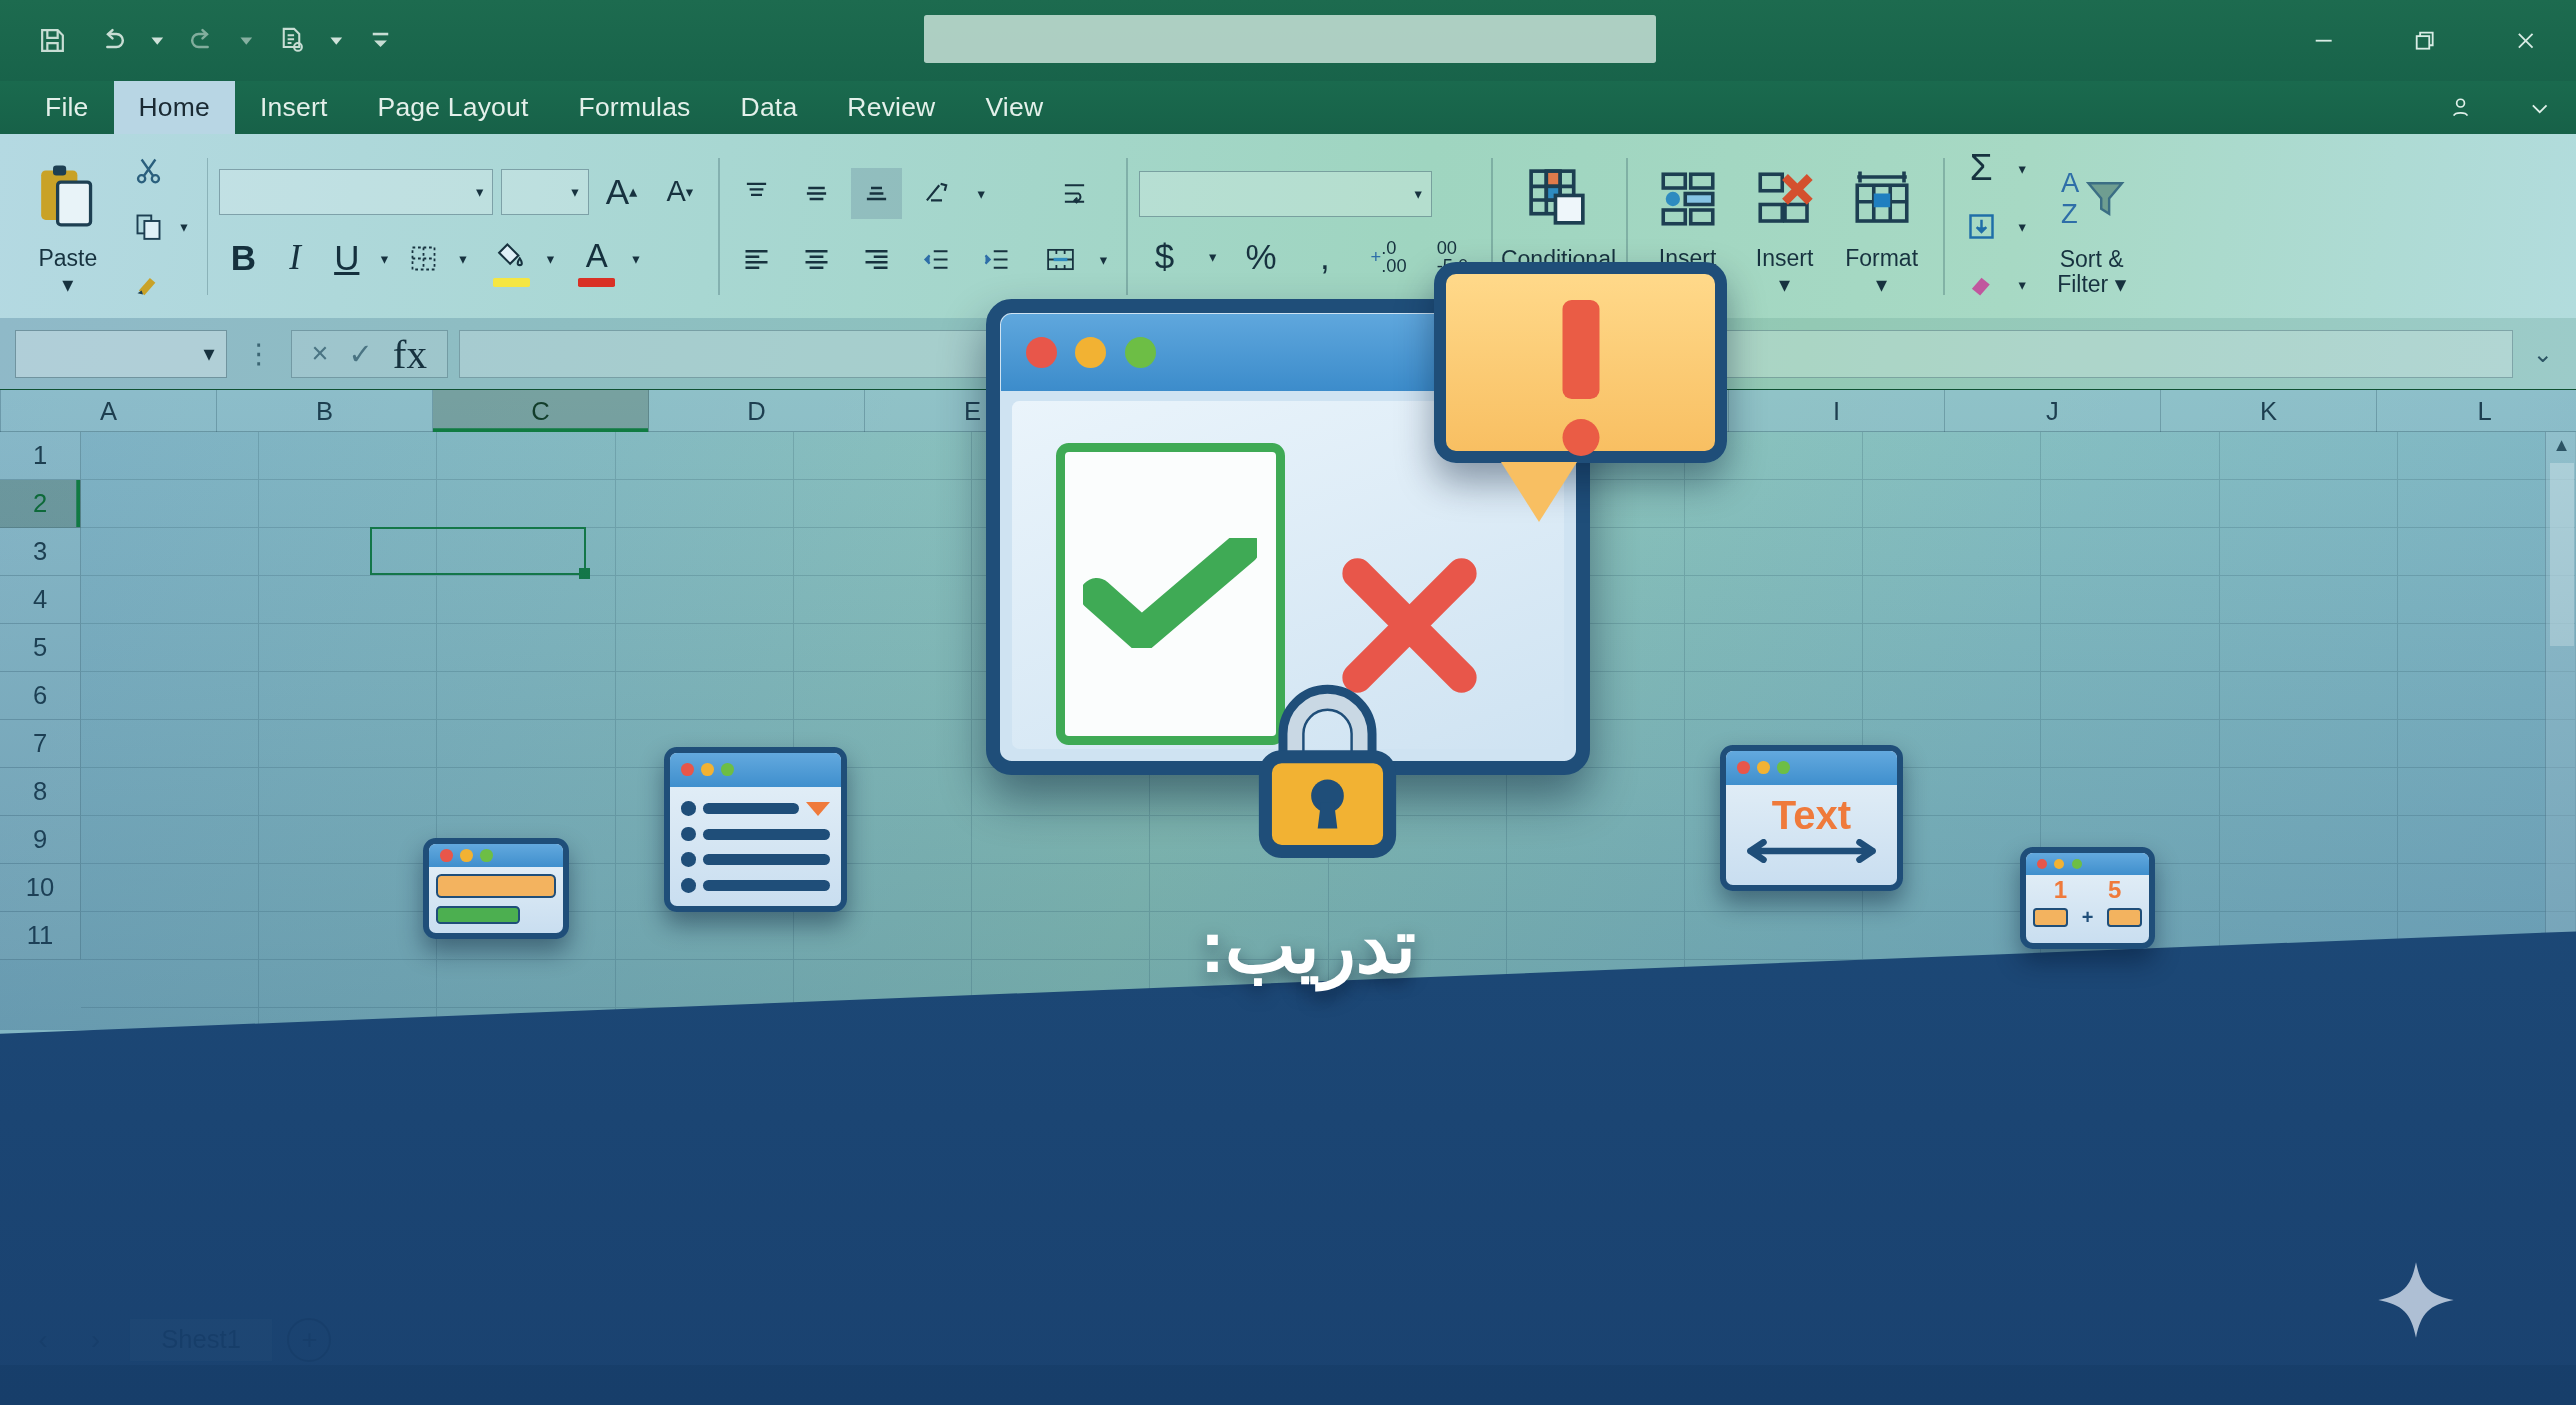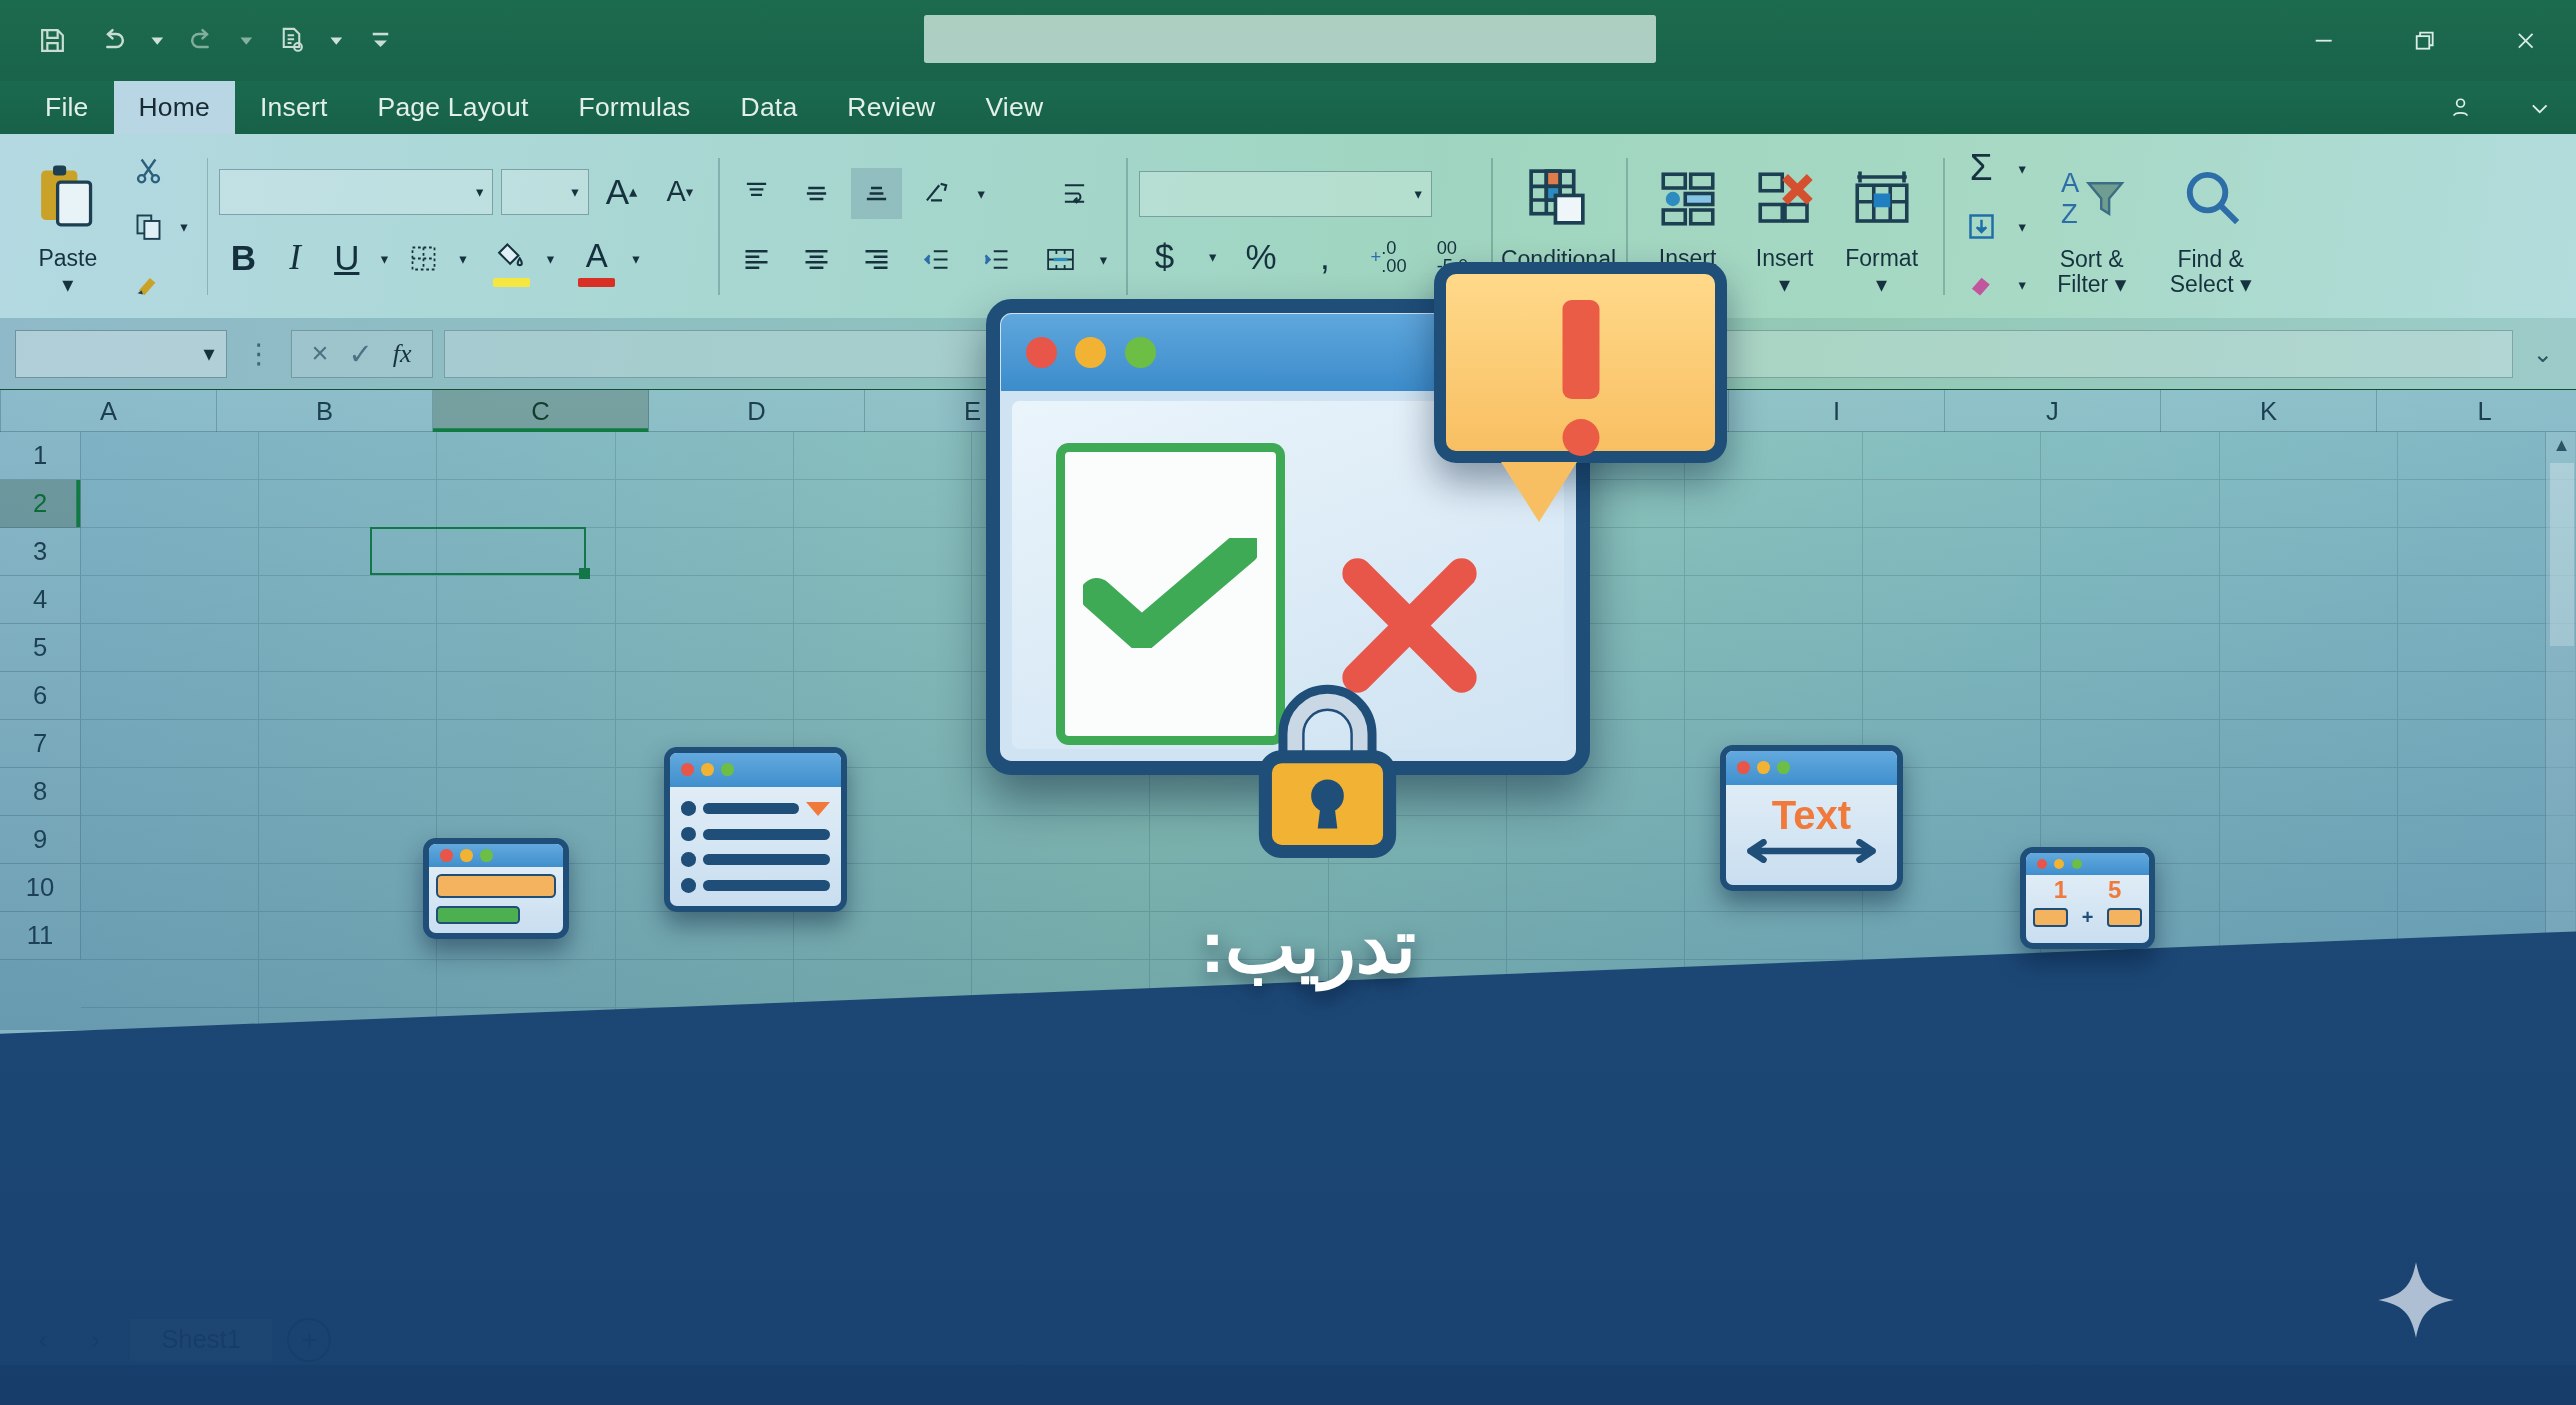--- a/index.html
+++ b/index.html
@@ -87,21 +87,21 @@
   }
   .namebox {
     width: 212px; height: 48px; background: rgba(255,255,255,.30);
     border:1.8px solid rgba(35,75,90,.45); display:flex; align-items:center; justify-content:flex-end;
     padding-right:11px; color:#17323f; font-size:22px;
   }
   .fdots { color:#3b6573; font-size: 27.4px; padding: 0 7.3px; }
   .fbtns { display:flex; align-items:center; gap:20px; height:48px; padding:0 20px;
            border:1.8px solid rgba(35,75,90,.35); background: rgba(255,255,255,.14); }
   .fbtns span { font-size: 29px; color:#4a7483; }
-  .fbtns .fx { font-family:"Liberation Serif", serif; font-style: italic; color:#16323f; font-size:26px;}
+  .fbtns .fx { font-family:"Liberation Serif", serif; color:#16323f; font-size:41px;}
   .finput {
     flex:1; height:48px; background: rgba(255,255,255,.22); border:1.8px solid rgba(35,75,90,.35);
   }
   .fcaret { width: 37px; color:#2c5464; font-size:24px; text-align:center;}
 
   
   .gridwrap { position:absolute; top:390px; left:0; width:2576px; height:1015px; overflow:hidden;
     background: linear-gradient(115deg,#7fb2c6 0%,#86bcc2 22%,#8fc8b9 45%,#86bfc3 70%,#7fb3c8 100%); }
 
   .colhdr { position:absolute; top:0; left:0; height:42px; width:2576px; display:flex;
@@ -572,32 +572,20 @@
               <text x="2" y="10" font-size="9" fill="#2e6ea8" font-family="Liberation Sans">A</text>
               <text x="2" y="20" font-size="9" fill="#2e6ea8" font-family="Liberation Sans">Z</text>
               <path d="M11 7h11l-4.2 5v5l-2.6-1.6V12z" fill="#6f9e91" stroke="#3b6e84" stroke-width=".8"></path>
             </svg>
         </div>
         <div class="rlabel">
           <span>Sort &amp;</span><br>
           <span>Filter</span> ▾
         </div>
       </div>
-      <div class="bigbtn" style="width:119px">
-        <div class="glyph">
-          <svg width="71" height="71" viewBox="0 0 24 24" fill="none" stroke="#2e6ea8" stroke-width="2">
-              <circle cx="11" cy="10" r="6"></circle>
-              <path d="M15.5 14.5L21 20"></path>
-            </svg>
-        </div>
-        <div class="rlabel">
-          <span>Find &amp;</span><br>
-          <span>Select</span> ▾
-        </div>
-      </div>
     </div>
   </div>
 
   <div class="fbar">
     <div class="namebox">
       <span style="flex:1;text-align:left"></span>▾
     </div>
     <div class="fdots">⋮</div>
     <div class="fbtns">
       <span>×</span>

